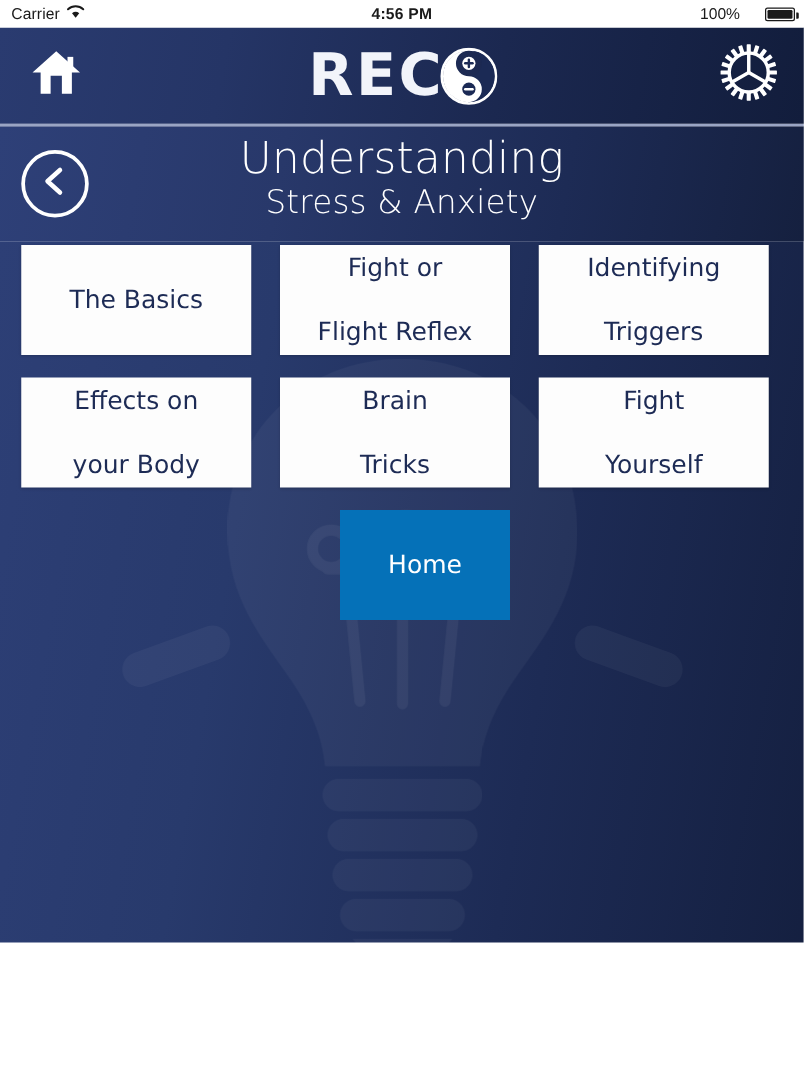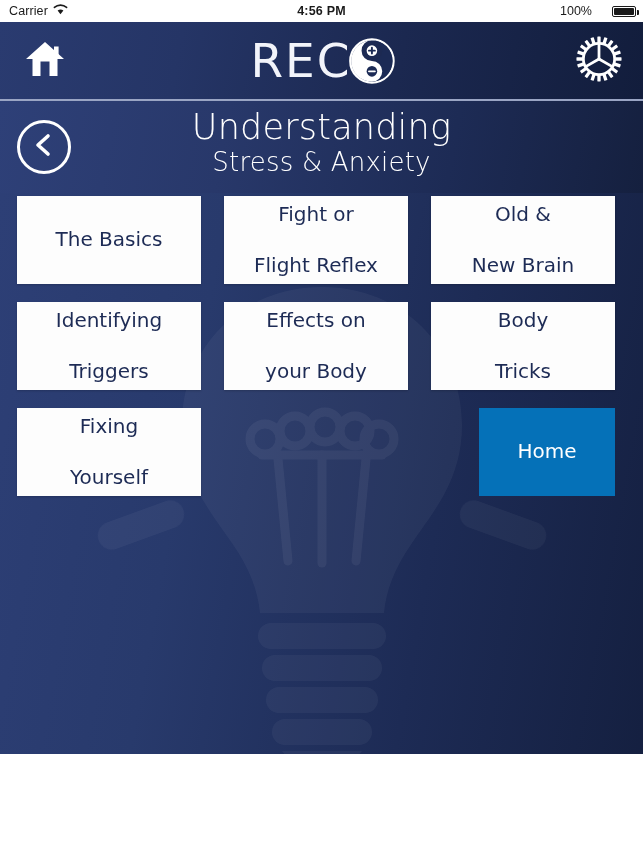--- a/index.html
+++ b/index.html
@@ -110,21 +110,21 @@
     position: absolute;
     left: 50%; top: 50%;
     transform: translate(-50%, -50%);
     display: flex;
     align-items: center;
     height: 58px;
   }
   .logo-text {
     font-family: "DejaVu Sans", sans-serif;
     font-size: 47px;
-    font-weight: 400;
+    font-weight: 700;
     letter-spacing: 2px;
     color: #f2f4fa;
     line-height: 1;
     display: inline-block;
   }
   .logo-mark {
     position: relative;
     width: 46px; height: 46px;
     margin: 0 -2px 0 -3px;
     display: inline-block;
@@ -397,51 +397,45 @@
           </span>
       </div>
 
       <div class="tile">
         <span>
           <span>Fight or</span><br>
           <span>Flight Reflex</span>
         </span>
       </div>
 
-      <div class="tile">
-        <span>
-          <span>Old &amp;</span><br>
-          <span>New Brain</span>
-        </span>
-      </div>
 
       <div class="tile">
         <span>
           <span>Identifying</span><br>
           <span>Triggers</span>
         </span>
       </div>
 
       <div class="tile">
         <span>
           <span>Effects on</span><br>
           <span>your Body</span>
         </span>
       </div>
 
       <div class="tile">
         <span>
-          <span>Body</span><br>
+          <span>Brain</span><br>
           <span>Tricks</span>
         </span>
       </div>
 
       <div class="tile">
         <span>
-          <span>Fixing</span><br>
+          <span>Fight</span><br>
           <span>Yourself</span>
         </span>
       </div>
 
       <div class="tile empty"></div>
 
       <div class="tile accent">
         <span>
             <span>Home</span>
           </span>

